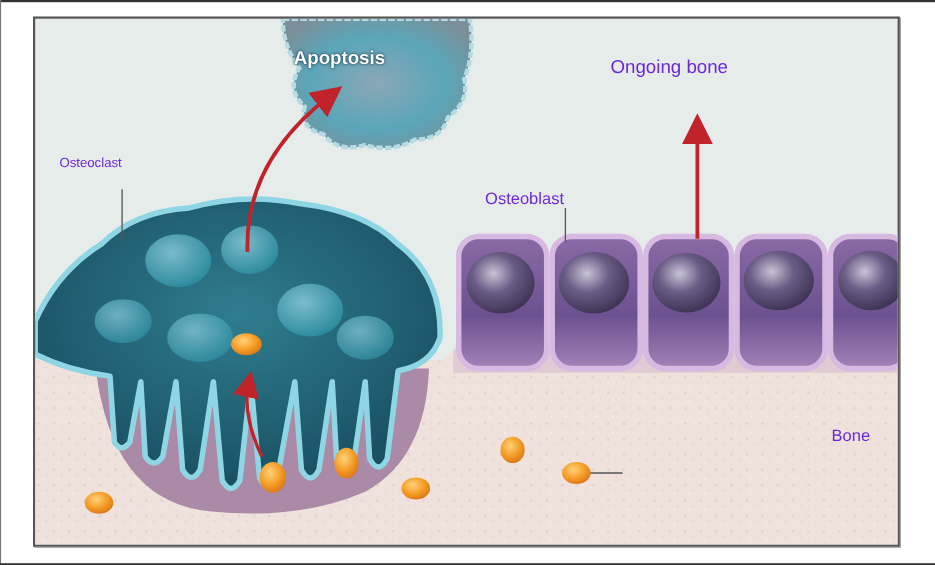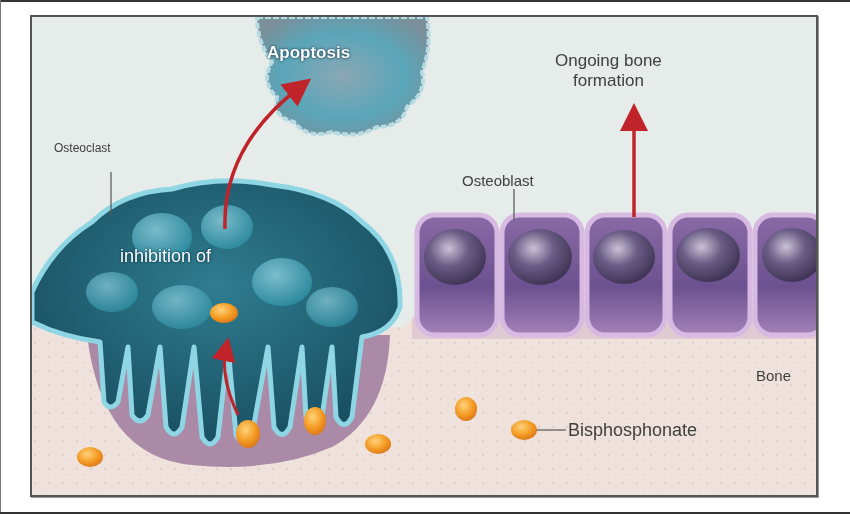--- a/index.html
+++ b/index.html
@@ -2,21 +2,21 @@
 <html><head>
 <meta charset="utf-8">
 <style>
   html, body { margin: 0; padding: 0; background: #ffffff; }
   body { width: 850px; height: 514px; position: relative; overflow: hidden; font-family: "Liberation Sans", sans-serif; }
   .outer-top { position: absolute; left: 0; top: 0; width: 850px; height: 2px; background: #333; }
   .outer-bottom { position: absolute; left: 0; top: 512px; width: 850px; height: 2px; background: #333; }
   .outer-left { position: absolute; left: 0; top: 0; width: 1px; height: 514px; background: #777; }
   .frame { position: absolute; left: 30px; top: 15px; width: 788px; height: 482px; border: 2px solid #555; box-sizing: border-box; background: #e6ecea; overflow: hidden; box-shadow: 1px 1px 0 #999; }
   svg { position: absolute; left: 0; top: 0; }
-  .lbl { position: absolute; white-space: nowrap; color: #404040; }
+  .lbl { position: absolute; white-space: nowrap; color: #6d28d9; }
   .lbl-dark { font-size: 17px; }
   .lbl-white { color: #ffffff; font-weight: bold; text-shadow: 0 0 3px rgba(0,40,60,0.8), 0 0 1px #0a3a4a; }
 </style>
 </head>
 <body>
 
 <div class="outer-top"></div>
 <div class="outer-left"></div>
 <div class="outer-bottom"></div>
 
@@ -116,22 +116,19 @@
     <ellipse cx="283" cy="404" rx="11" ry="14" fill="url(#bpGrad)"></ellipse>
     <ellipse cx="346" cy="427" rx="13" ry="10" fill="url(#bpGrad)"></ellipse>
     <ellipse cx="58" cy="440" rx="13" ry="10" fill="url(#bpGrad)"></ellipse>
     <ellipse cx="434" cy="392" rx="11" ry="12" fill="url(#bpGrad)"></ellipse>
     <ellipse cx="492" cy="413" rx="13" ry="10" fill="url(#bpGrad)"></ellipse>
   </svg>
 
   <div class="lbl lbl-white" style="left:235px; top:26px; font-size:17px;">Apoptosis</div>
   <div class="lbl lbl-dark" style="left:523px; top:34px; text-align:center;">
     <div>Ongoing bone</div>
-    <div style="padding-left:0px;">formation</div>
   </div>
   <div class="lbl" style="left:22px; top:124px; font-size:12px;">Osteoclast</div>
-  <div class="lbl" style="left:430px; top:155px; font-size:15px;">Osteoblast</div>
+  <div class="lbl" style="left:409px; top:155px; font-size:15px;">Osteoblast</div>
   <div class="lbl lbl-white" style="left:88px; top:226px; font-size:18px; text-align:center; font-weight:normal; line-height:26px;">
-    <div>inhibition of</div>
   </div>
-  <div class="lbl" style="left:724px; top:350px; font-size:15px;text-align:right;">Bone</div>
-  <div class="lbl" style="left:536px; top:403px; font-size:18px;">Bisphosphonate</div>
+  <div class="lbl" style="left:724px; top:371px; font-size:15px;text-align:right;">Bone</div>
 </div>
 
 </body></html>

